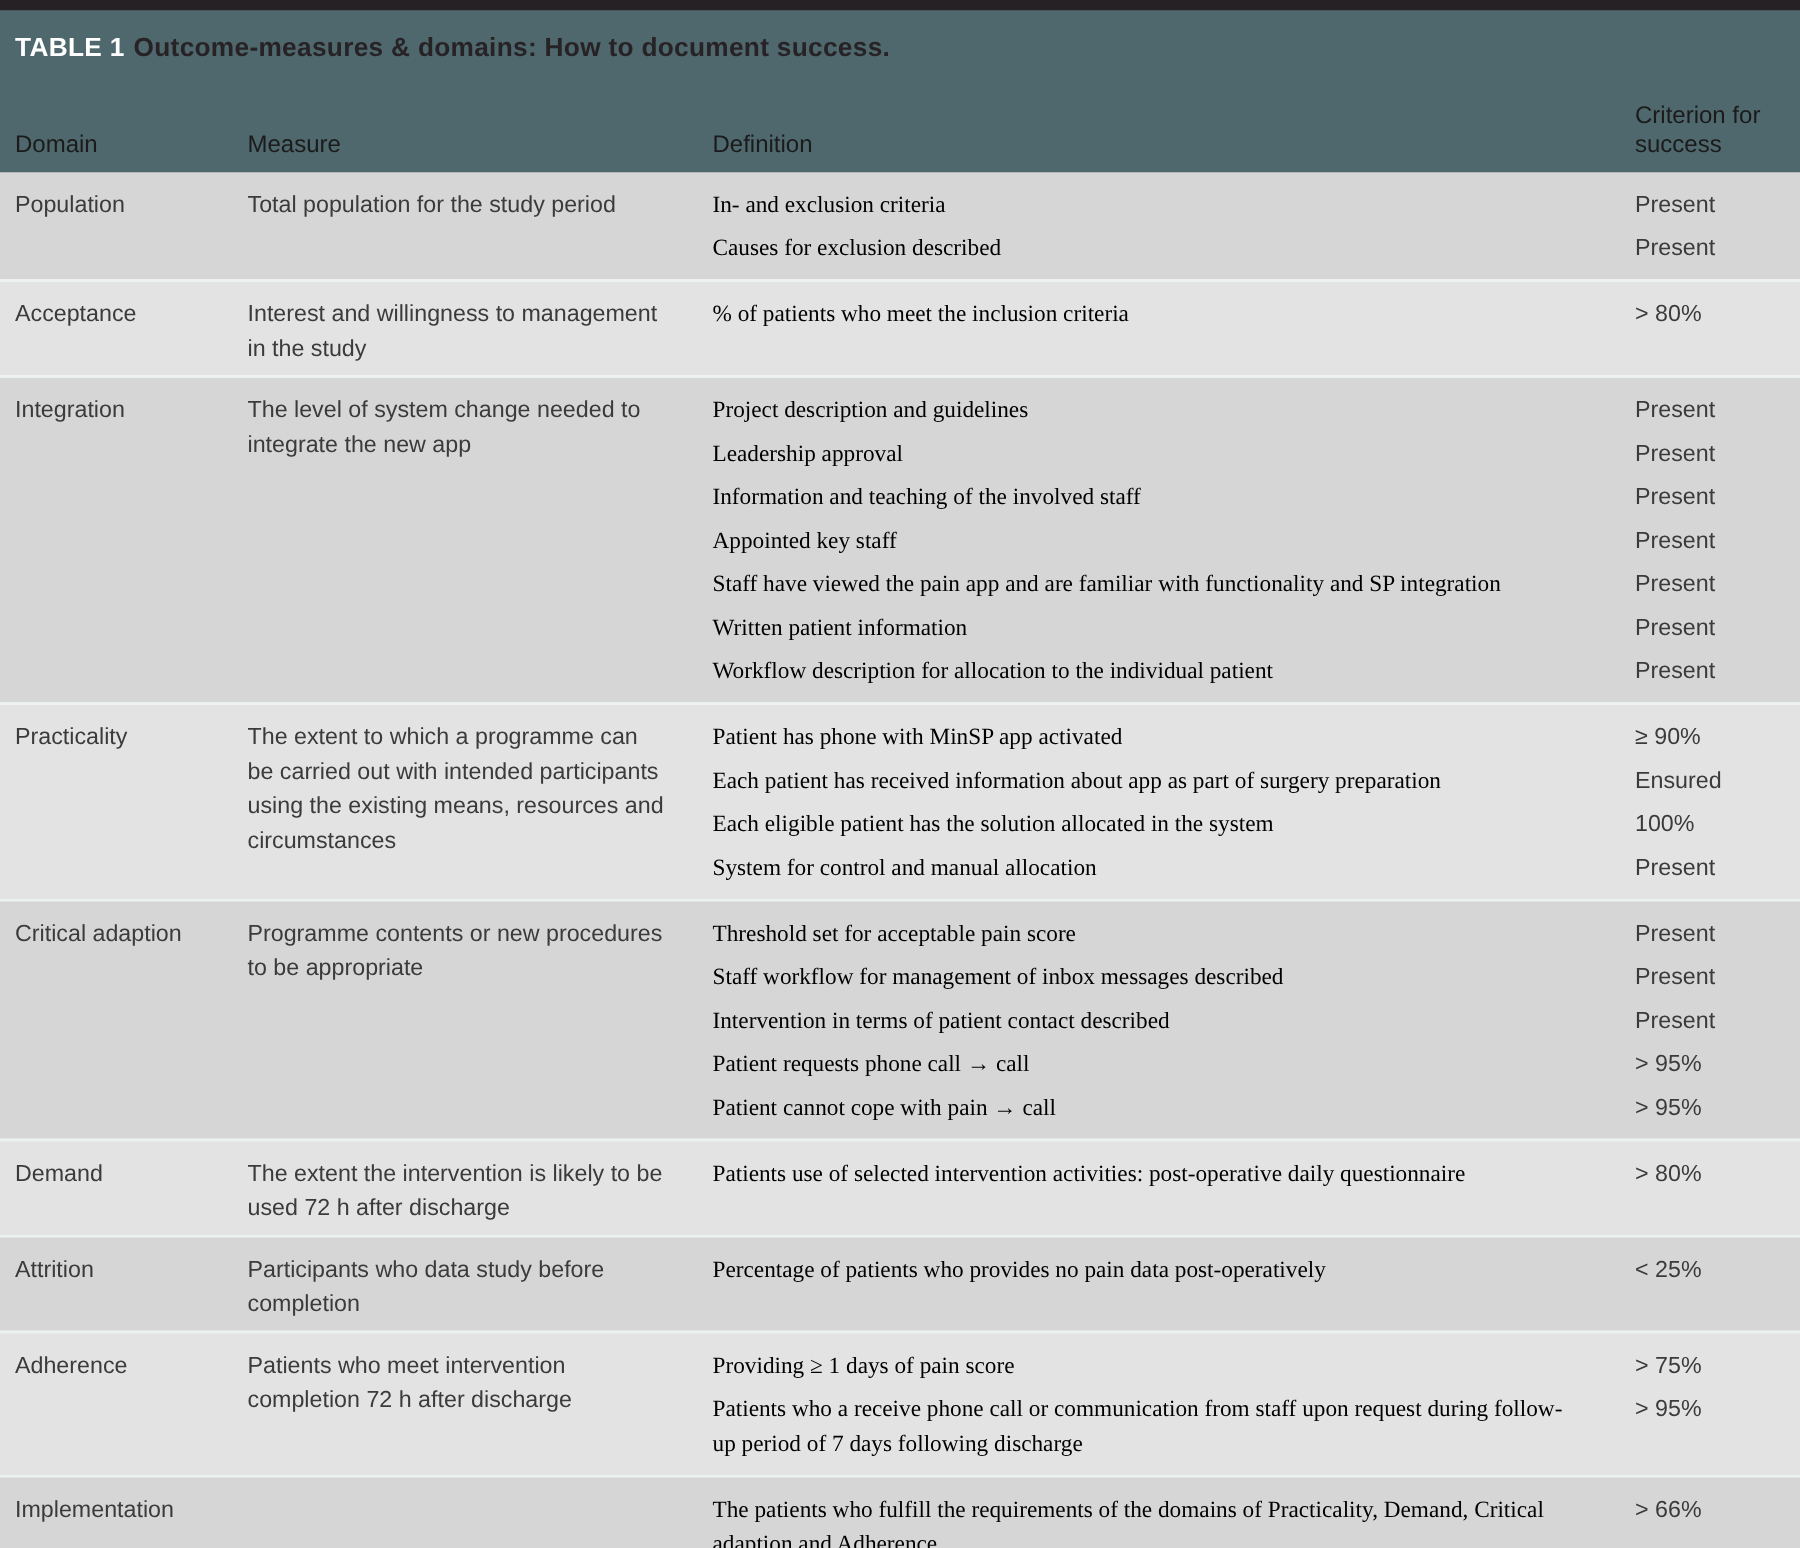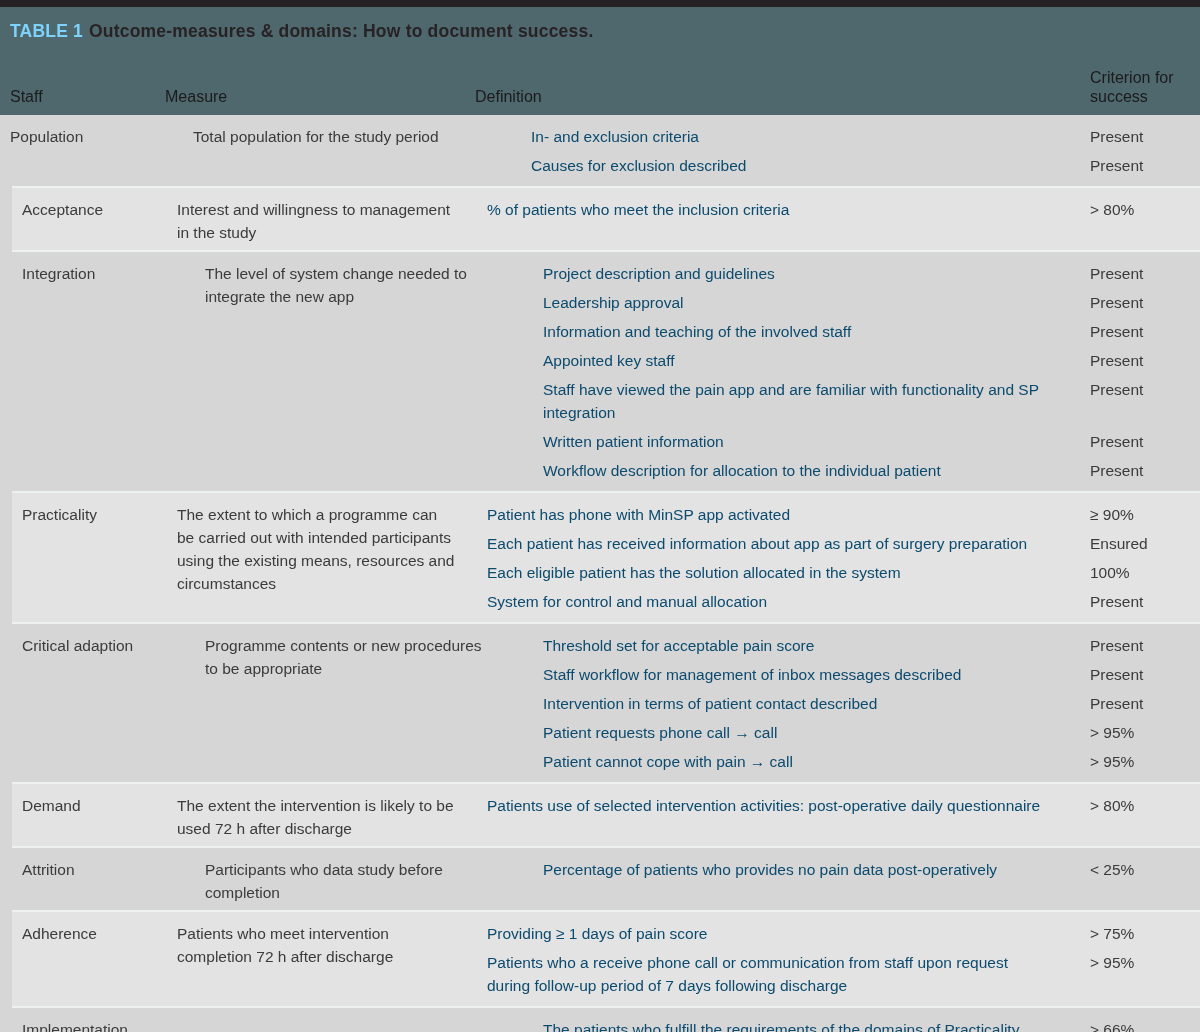--- a/index.html
+++ b/index.html
@@ -5,64 +5,65 @@
   * { margin:0; padding:0; box-sizing:border-box; }
   html,body { background:#4f686d; }
   body { font-family:"Liberation Sans","DejaVu Sans",sans-serif; }
   .page {
     width:1200px; min-height:1032px; margin:0 auto; background:#4f686d;
     display:flex; flex-direction:column;
   }
   .bar-dark { height:7px; background:#262124; flex:0 0 auto; }
   .head-band { background:#4f686d; padding:14px 10px 0 10px; flex:0 0 auto; }
   .table-title { font-size:17.5px; font-weight:700; letter-spacing:.2px; padding-bottom:26px; }
-  .title-label { color:#7dd3fc; margin-right:6px;margin-top:44px; }
+  .title-label { color:#ffffff; margin-right:6px;margin-top:44px; }
   .title-text  { color:#272225; }
   .col-heads {
     display:grid; grid-template-columns:155px 310px 1fr 100px;
     align-items:end; padding:0 0 9px 0;
   }
   .col-head { font-size:16px; font-weight:400; color:#1b1b1b; line-height:19px; }
   .col-head.criterion { width:92px; }
   .tbody { flex:1 0 auto; background:#d5d6d5; }
   .group {
     display:grid; grid-template-columns:155px 310px 1fr;
     padding:7px 10px 6px 10px;
   }
-  .group + .group { border-top:2px solid #eef1f1;margin-left:12px; }
-  .row-dark  { background:#d5d6d5;gap:28px; }
+  .group + .group { border-top:2px solid #eef1f1; }
+  .row-dark  { background:#d5d6d5; }
   .row-light { background:#e2e3e2; }
   .domain-cell, .definition-cell {
     font-size:15.5px; color:#3b3b3b; line-height:23px; padding-top:3px;
   }
   .definition-cell { padding-right:30px; }
   .measure-rows { display:flex; flex-direction:column; }
   .measure-row { display:flex; align-items:flex-start; }
   .measure-cell {
-    flex:1 1 auto; font-size:15.5px; color:#0c4a6e; line-height:23px;
+    flex:1 1 auto; font-size:15.5px; color:#000000; line-height:23px;
     padding:3px 40px 3px 0;
+    font-family:Liberation Serif, serif;
   }
   .criterion-cell {
     flex:0 0 100px; font-size:15.5px; color:#3b3b3b; line-height:23px;
     padding:3px 0;
   }
 </style>
 </head>
 <body>
 
 <div class="page">
 
   <div class="bar-dark"></div>
 
   <div class="head-band">
     <div class="table-title">
       <span class="title-label">TABLE 1</span><span class="title-text">Outcome-measures &amp; domains: How to document success.</span>
     </div>
     <div class="col-heads">
-      <div class="col-head">Staff</div>
+      <div class="col-head">Domain</div>
       <div class="col-head">Measure</div>
       <div class="col-head">Definition</div>
       <div class="col-head criterion">Criterion for success</div>
     </div>
   </div>
 
   <div class="tbody">
   <div class="group row-dark">
     <div class="domain-cell">Population</div>
     <div class="definition-cell">Total population for the study period</div>

